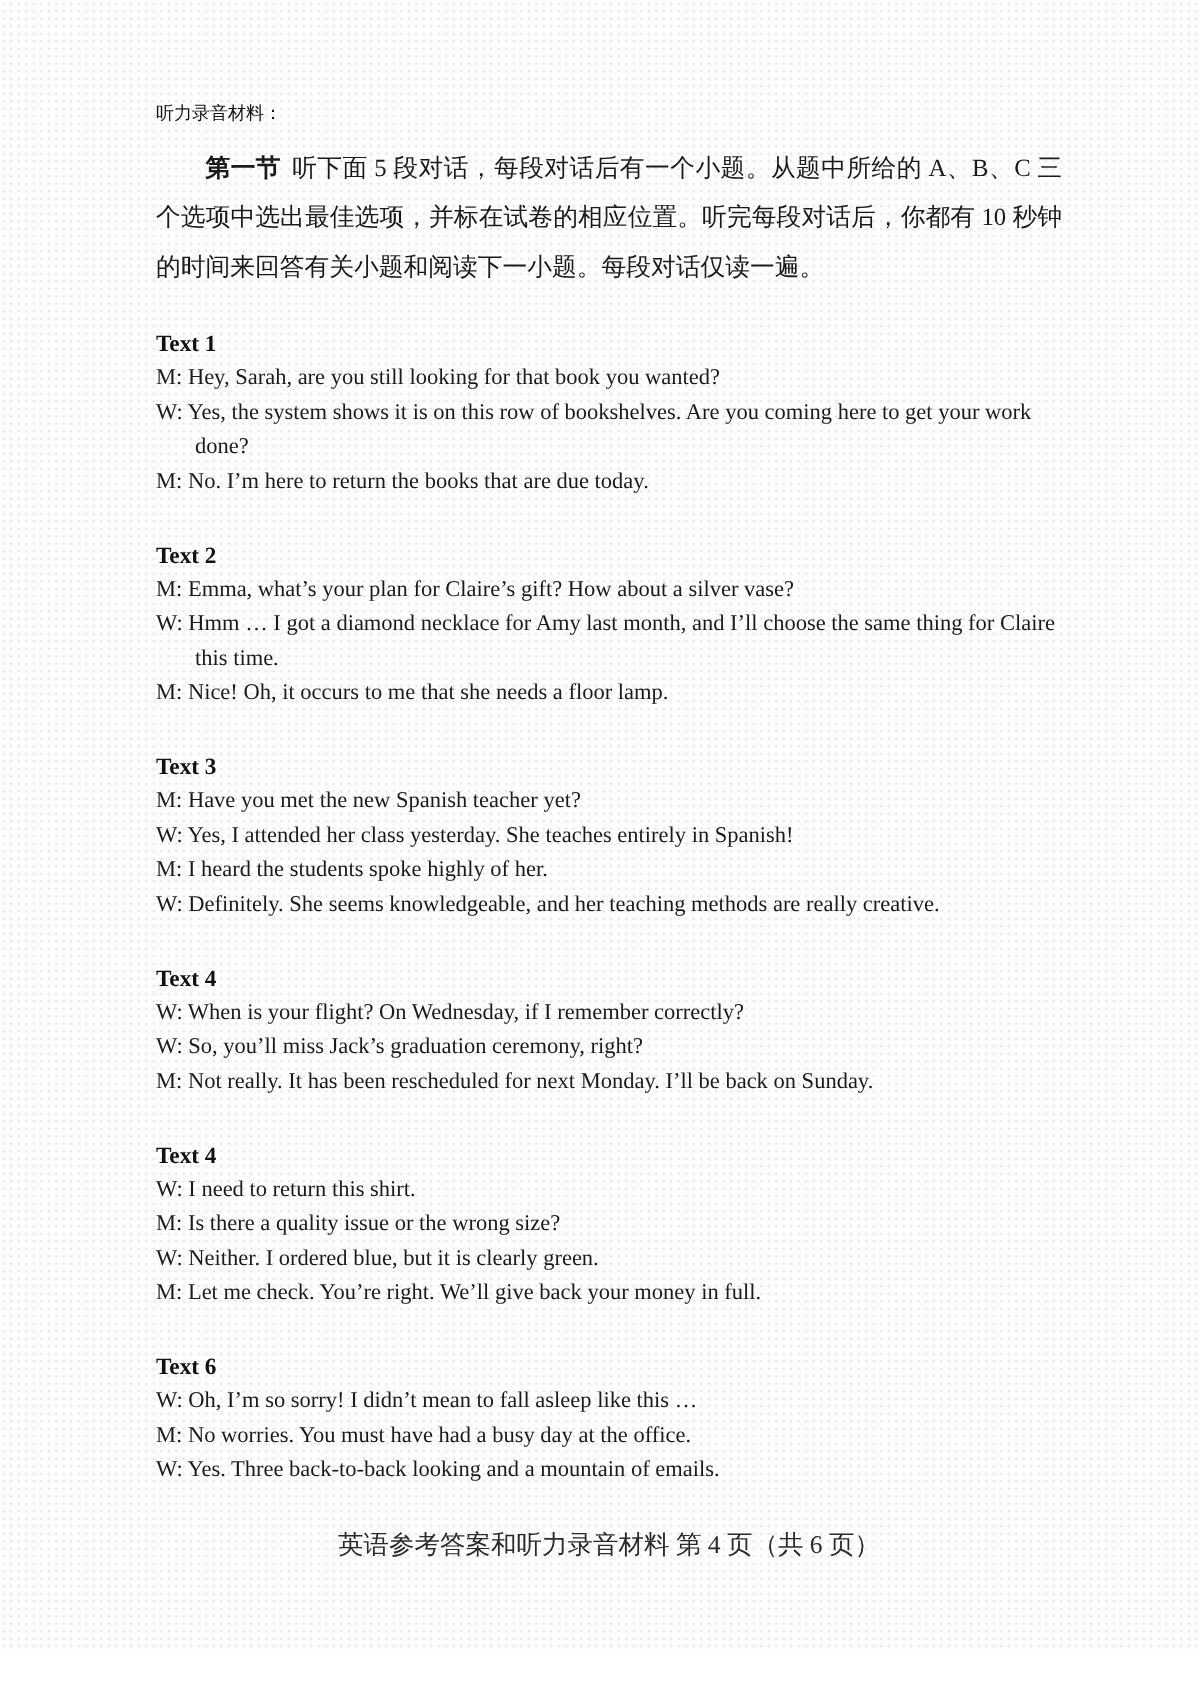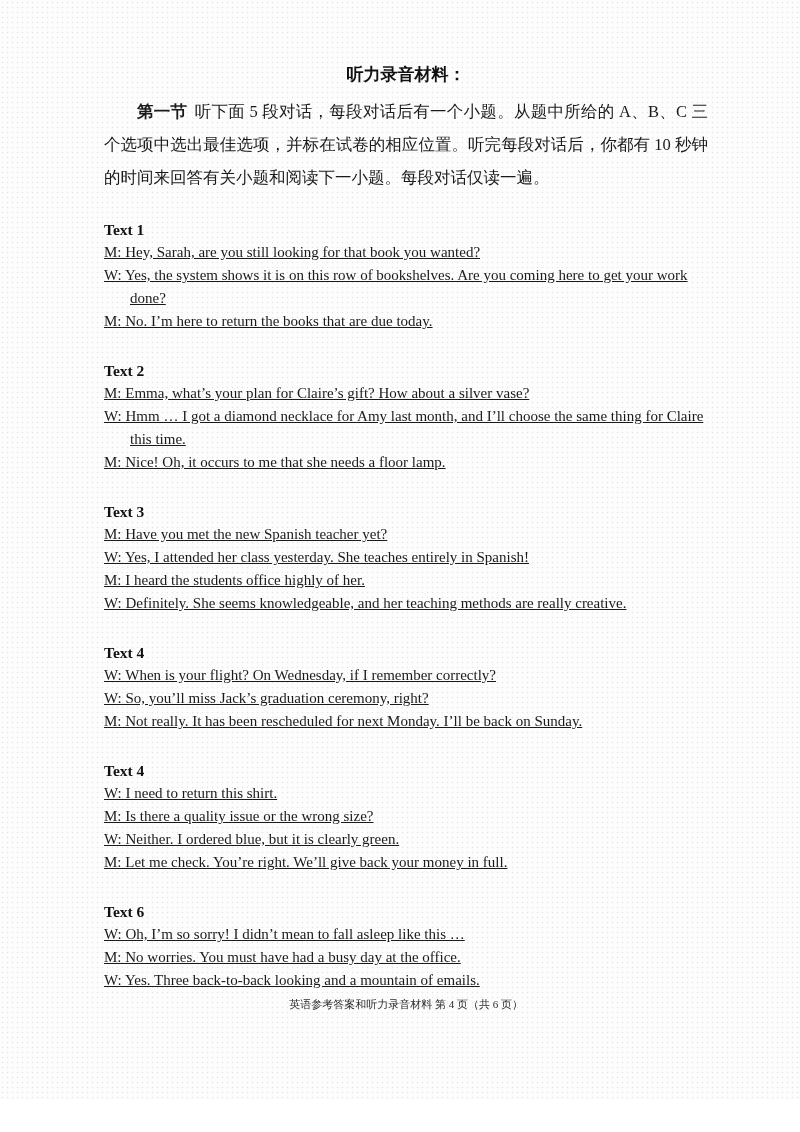--- a/index.html
+++ b/index.html
@@ -20,25 +20,24 @@
   
   .scan {
     width: 800px;
     height: 1100px;
     background-color: #fefdfd;
     background-image: radial-gradient(rgba(188,182,176,0.35) 0.5px, rgba(0,0,0,0) 1.1px);
     background-size: 5px 5px;
     padding: 64px 92px 0 104px;
   }
   .heading {
-    font-size: 17px;
+    font-size: 12px;
     line-height: 22px;
-    font-weight: bold;
+    font-weight: normal;
     color: #111;
-    text-align: center;
   }
   .intro {
     margin-top: 9px;
     font-size: 16.5px;
     line-height: 33px;
     text-align: justify;
     text-indent: 2em;
     color: #1a1a1a;
   }
   .intro-label {
@@ -53,26 +52,25 @@
     font-weight: bold;
     color: #111;
     margin-top: 24px;
   }
   .line {
     font-size: 15px;
     line-height: 23px;
     padding-left: 26px;
     text-indent: -26px;
     color: #1a1a1a;
-    text-decoration: underline;
   }
   .footer {
-    margin-top: 2px;
+    margin-top: 28px;
     text-align: center;
-    font-size: 11px;
+    font-size: 17px;
     line-height: 20px;
     color: #2a2a2a;
   }
 </style>
 </head>
 <body>
 
 <div class="page">
   <div class="scan">
 
@@ -91,21 +89,21 @@
       <h2 class="text-title">Text 2</h2>
       <p class="line">M: Emma, what’s your plan for Claire’s gift? How about a silver vase?</p>
       <p class="line">W: Hmm … I got a diamond necklace for Amy last month, and I’ll choose the same thing for Claire this time.</p>
       <p class="line">M: Nice! Oh, it occurs to me that she needs a floor lamp.</p>
     </section>
 
     <section class="text-block">
       <h2 class="text-title">Text 3</h2>
       <p class="line">M: Have you met the new Spanish teacher yet?</p>
       <p class="line">W: Yes, I attended her class yesterday. She teaches entirely in Spanish!</p>
-      <p class="line">M: I heard the students office highly of her.</p>
+      <p class="line">M: I heard the students spoke highly of her.</p>
       <p class="line">W: Definitely. She seems knowledgeable, and her teaching methods are really creative.</p>
     </section>
 
     <section class="text-block">
       <h2 class="text-title">Text 4</h2>
       <p class="line">W: When is your flight? On Wednesday, if I remember correctly?</p>
       <p class="line">W: So, you’ll miss Jack’s graduation ceremony, right?</p>
       <p class="line">M: Not really. It has been rescheduled for next Monday. I’ll be back on Sunday.</p>
     </section>
 

